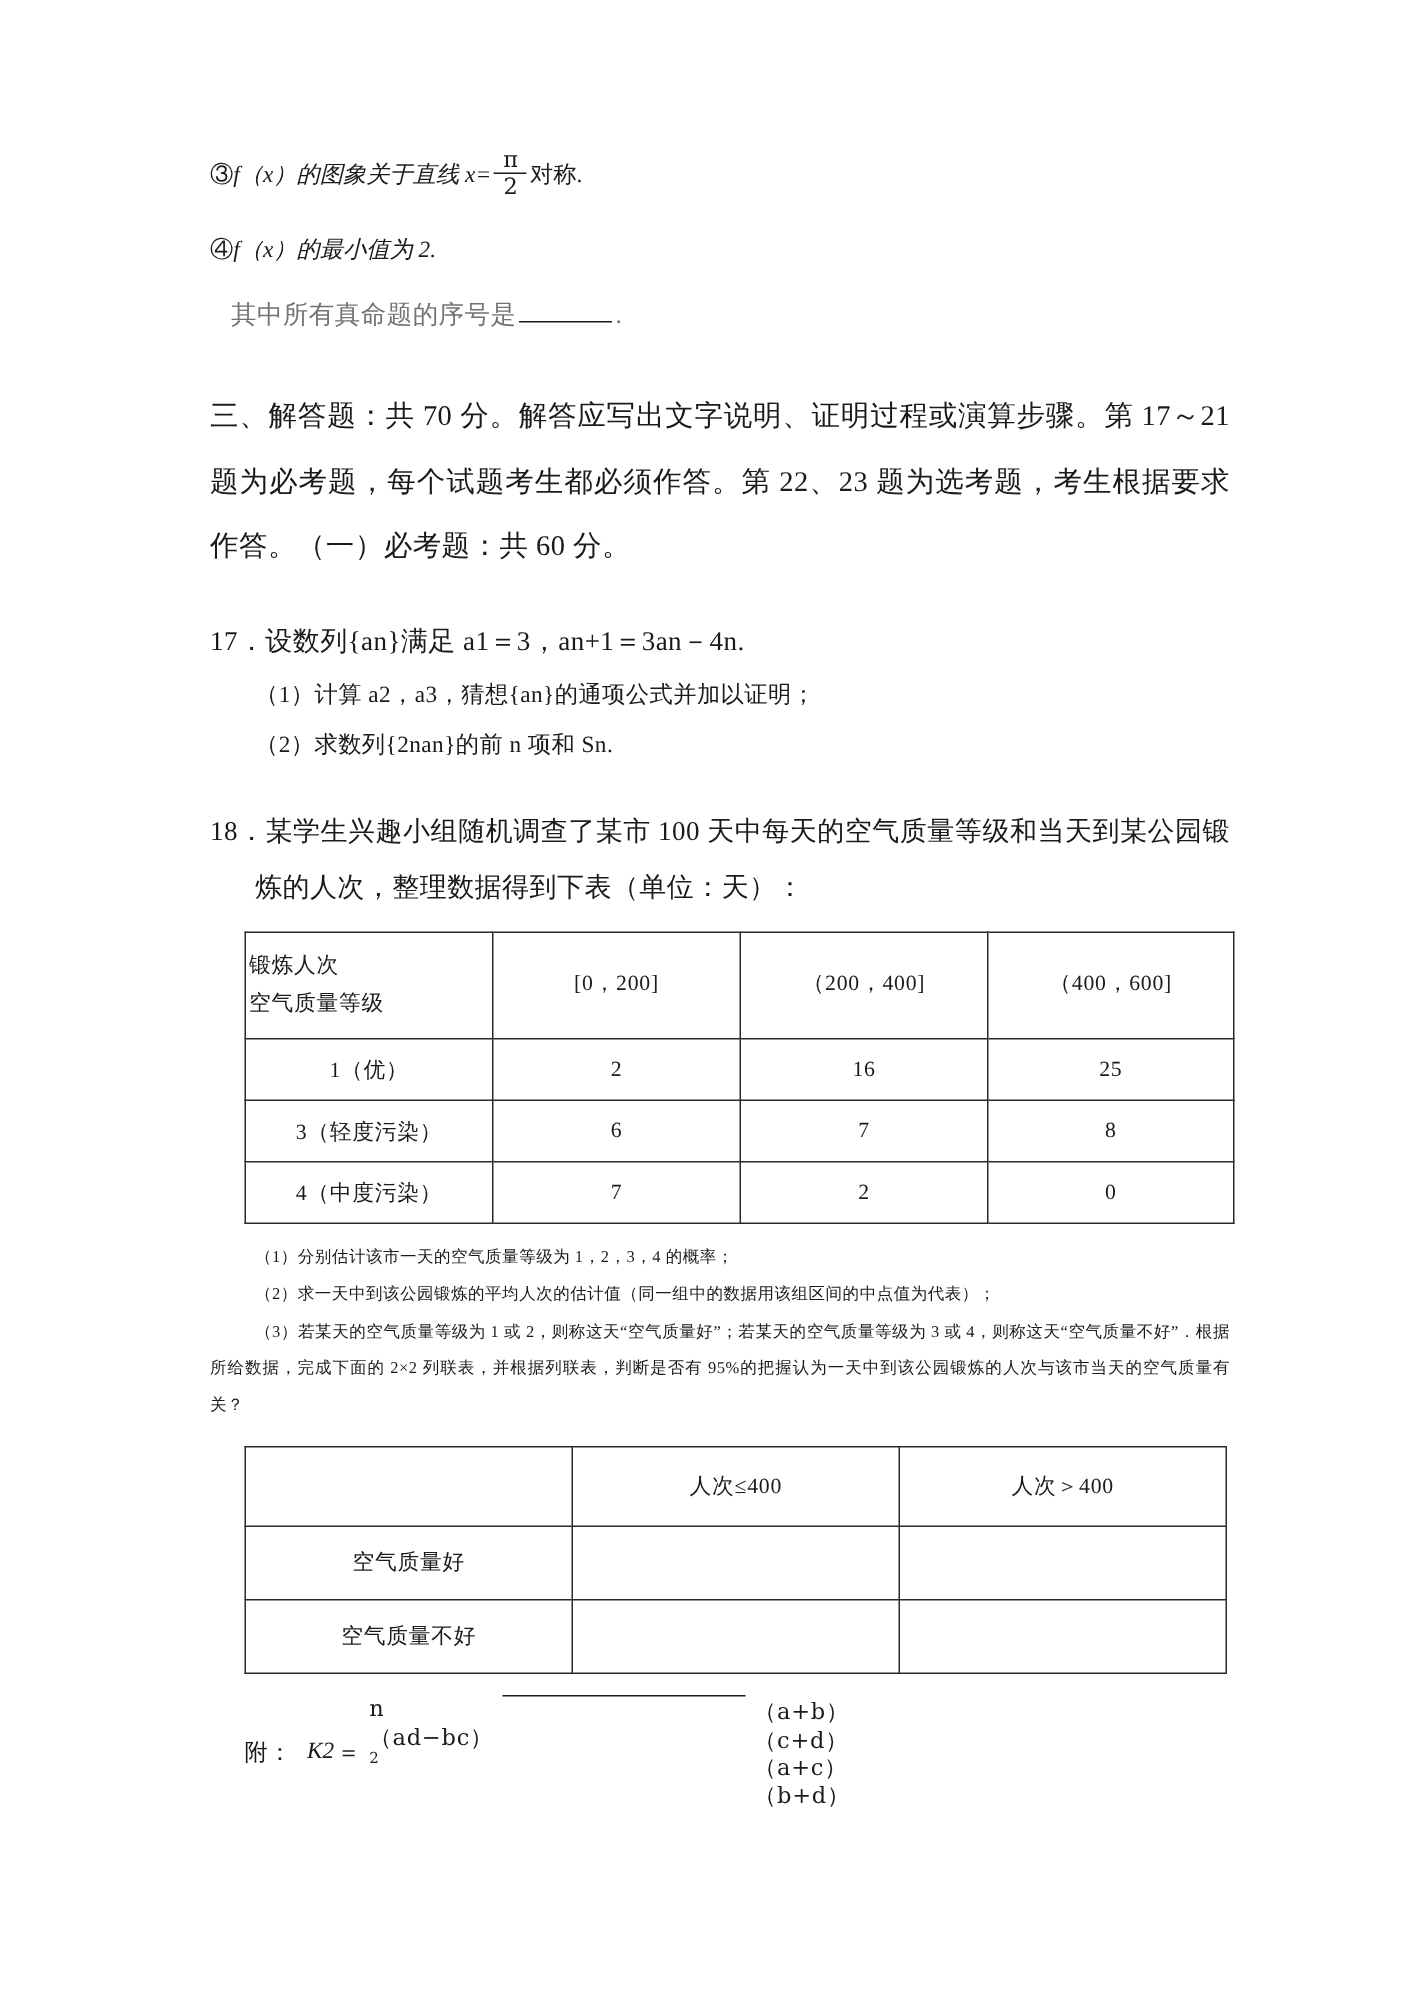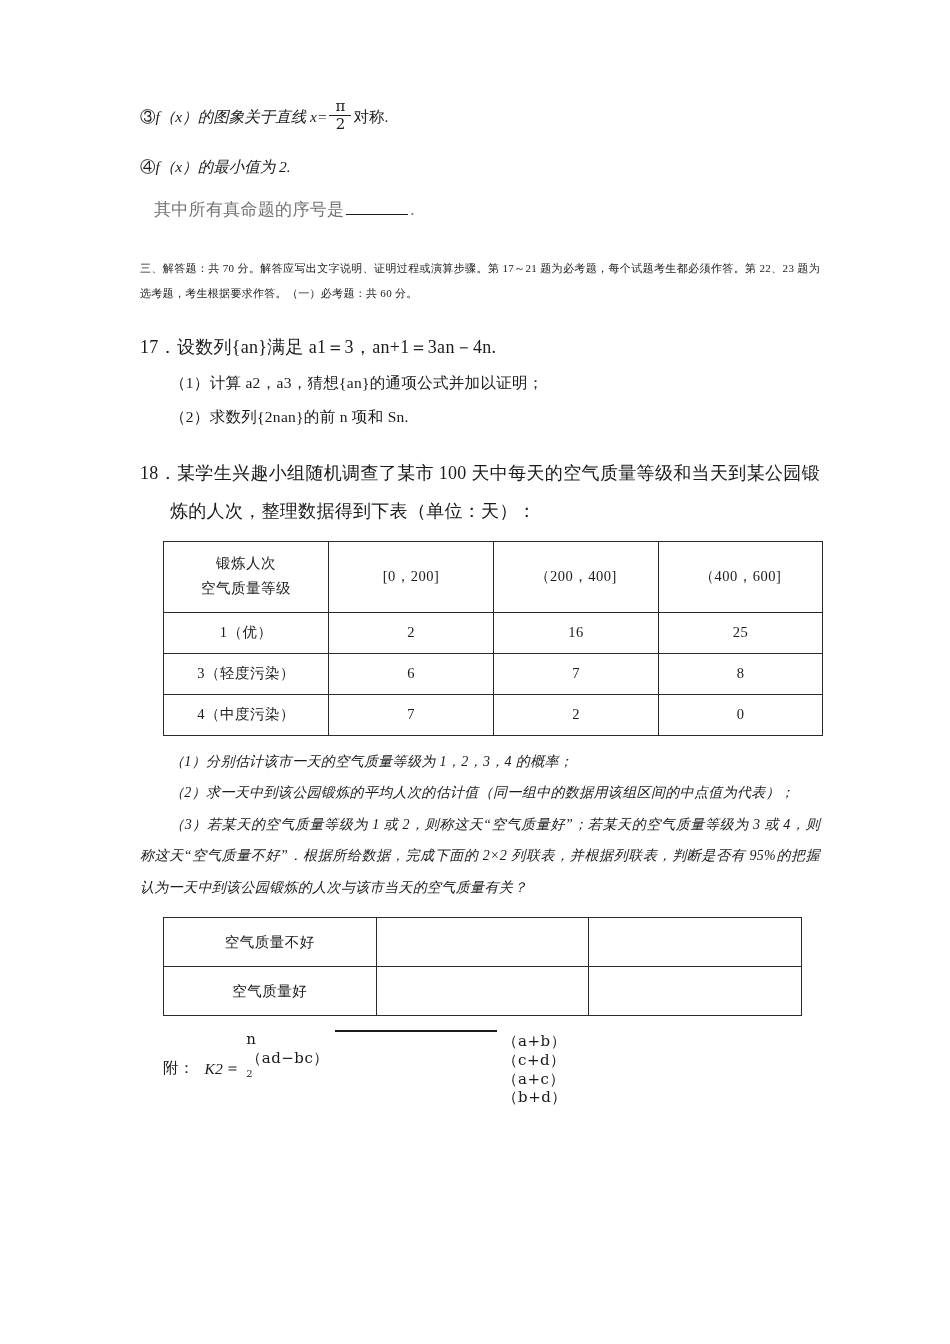--- a/index.html
+++ b/index.html
@@ -83,21 +83,21 @@
     display: inline-block;
     width: 62px;
     border-bottom: 1.4px solid #1b1b1b;
     height: 13px;
     margin: 0 2px;
   }
 
   
   .section-head {
     margin-top: 30px;
-    font-size: 11px;
+    font-size: 19px;
     line-height: 2.3;
     letter-spacing: 0.3px;
     text-align: justify;
   }
 
   
   .q {
     margin-top: 22px;
   }
   .q-head {
@@ -107,26 +107,25 @@
     text-align: justify;
   }
   .q-sub {
     font-size: 15.5px;
     line-height: 2.15;
     letter-spacing: 0.3px;
     padding-left: 30px;
     text-align: justify;
   }
   .q-sub-flow {
-    font-size: 14px;
+    font-size: 11px;
     line-height: 2.25;
     letter-spacing: 0.35px;
     text-align: justify;
     text-indent: 30px;
-    font-style: italic;
   }
 
   
   table.doc-table {
     border-collapse: collapse;
     margin: 10px 0 10px 23px;
     width: 639px;
     table-layout: fixed;
   }
   table.doc-table td {
@@ -139,23 +138,22 @@
     padding: 4px 2px;
   }
   .t1-head td { height: 62px; line-height: 1.65; }
   .t1-row td  { height: 32px; }
   .t2-head td { height: 44px; }
   .t2-row td  { height: 40px; }
 
   .hdr-stack {
     display: flex;
     flex-direction: column;
-    align-items: center;
+    align-items: flex-start;
     line-height: 1.7;
-    font-family: Liberation Mono, monospace;
   }
 
   
   .formula-row {
     display: flex;
     align-items: center;
     margin-top: 14px;
     padding-left: 23px;
     font-size: 15.5px;
   }
@@ -259,27 +257,32 @@
           </tr>
         </tbody>
       </table>
 
       <div class="q-sub-flow">（1）分别估计该市一天的空气质量等级为 1，2，3，4 的概率；</div>
       <div class="q-sub-flow">（2）求一天中到该公园锻炼的平均人次的估计值（同一组中的数据用该组区间的中点值为代表）；</div>
       <div class="q-sub-flow">（3）若某天的空气质量等级为 1 或 2，则称这天“空气质量好”；若某天的空气质量等级为 3 或 4，则称这天“空气质量不好”．根据所给数据，完成下面的 2×2 列联表，并根据列联表，判断是否有 95%的把握认为一天中到该公园锻炼的人次与该市当天的空气质量有关？</div>
 
       <table class="doc-table" style="width:639px; margin-top:14px;">
         <tbody>
+          <tr class="t2-head">
+            <td style="width:213px;"></td>
+            <td style="width:213px;">人次≤400</td>
+            <td style="width:213px;">人次＞400</td>
+          </tr>
+          <tr class="t2-row">
+            <td>空气质量好</td>
+            <td></td>
+            <td></td>
+          </tr>
           <tr class="t2-row">
             <td>空气质量不好</td>
-            <td></td>
-            <td></td>
-          </tr>
-          <tr class="t2-row">
-            <td>空气质量好</td>
             <td></td>
             <td></td>
           </tr>
         </tbody>
       </table>
 
       <div class="formula-row">
         <span class="formula-label">附：</span>
         <span class="kname">K2</span>
         <span>＝</span>

